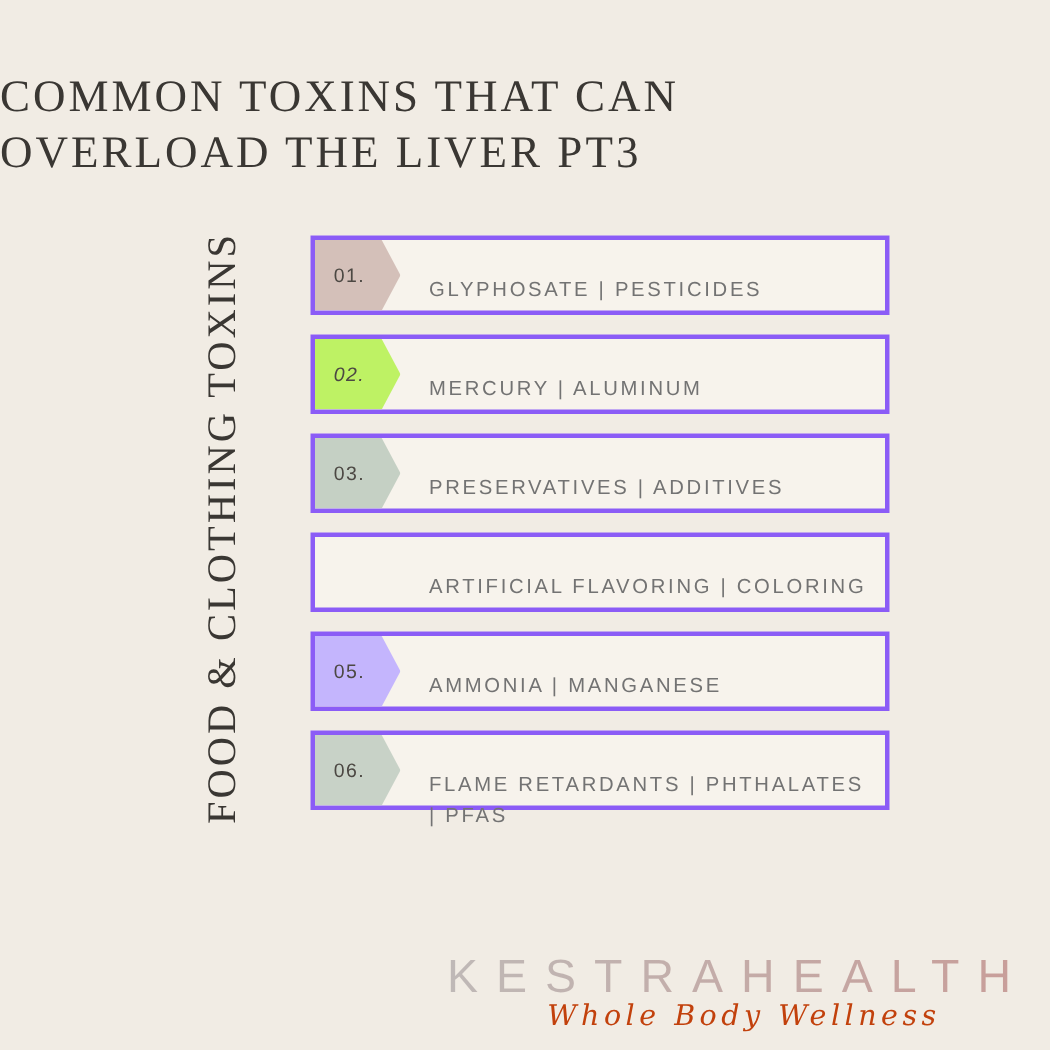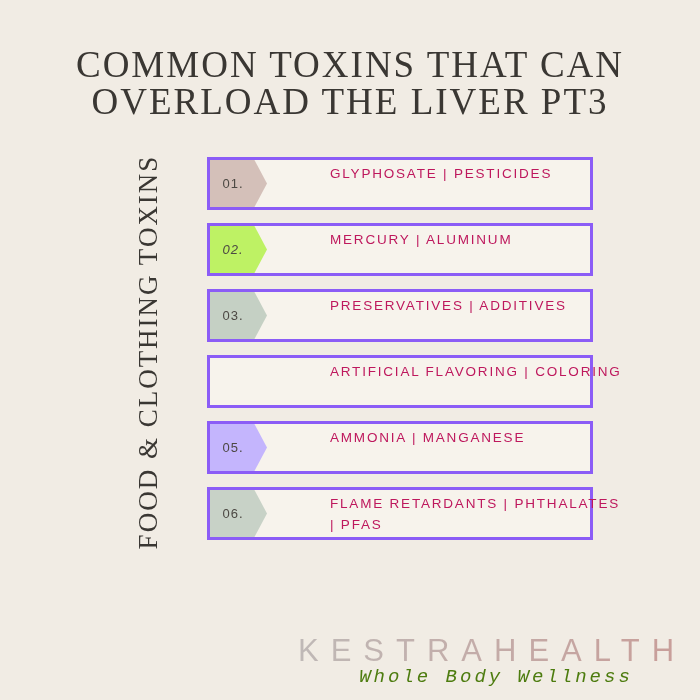--- a/index.html
+++ b/index.html
@@ -8,23 +8,22 @@
     position:relative;
     overflow:hidden;
     font-family:"Liberation Sans", sans-serif;
   }
   .page {
     position:absolute; inset:0;
     background:#f1ece4;
   }
   .title {
     position:absolute; top:46px; left:0; width:700px;
-    text-align:center;
     font-family:"Liberation Serif", serif;
-    font-size:37px; line-height:37px;
+    font-size:30px; line-height:37px;
     letter-spacing:2px;
     color:#3a3733;
     white-space:pre-line;
   }
   .side-label {
     position:absolute; left:148px; top:352px;
     transform:translate(-50%,-50%) rotate(-90deg);
     font-family:"Liberation Serif", serif;
     font-size:27px; line-height:39px;
     letter-spacing:2px;
@@ -50,28 +49,27 @@
     display:flex; align-items:center; justify-content:center;
     padding-right:11px;
     box-sizing:border-box;
   }
   .num {
     font-size:13px;
     letter-spacing:1px;
     color:#4c4843;
   }
   .label {
-    position:absolute; left:76px; top:3px;
+    position:absolute; left:76px; top:22px;
     width:300px;
     font-size:13.5px;
     letter-spacing:1.8px;
     line-height:21px;
-    color:#be185d;
+    color:#737373;
     text-transform:uppercase;
-    margin-left:44px;
   }
   .brand {
     position:absolute; left:298px; top:633px; width:396px;
     font-size:31px;
     letter-spacing:12px;
     white-space:nowrap;
     font-weight:400;
     opacity:.8;
     color:#b9948f; 
   }
@@ -140,15 +138,15 @@
       <div class="arrow" style="background: rgb(200, 210, 199); text-align: center;">
         <span class="num">06.</span>
       </div>
       <div class="label">FLAME RETARDANTS | PHTHALATES | PFAS</div>
     </div>
 
   </div>
 
   <div class="brand grad" style="background-image: linear-gradient(90deg, rgb(179, 173, 172), rgb(191, 138, 134));">KESTRAHEALTH</div>
 
-  <div class="tagline" style="color: #4d7c0f; font-family: Liberation Mono, monospace;">Whole Body Wellness</div>
+  <div class="tagline" style="color: #c2410c;">Whole Body Wellness</div>
 
 </div>
 
 </body></html>

